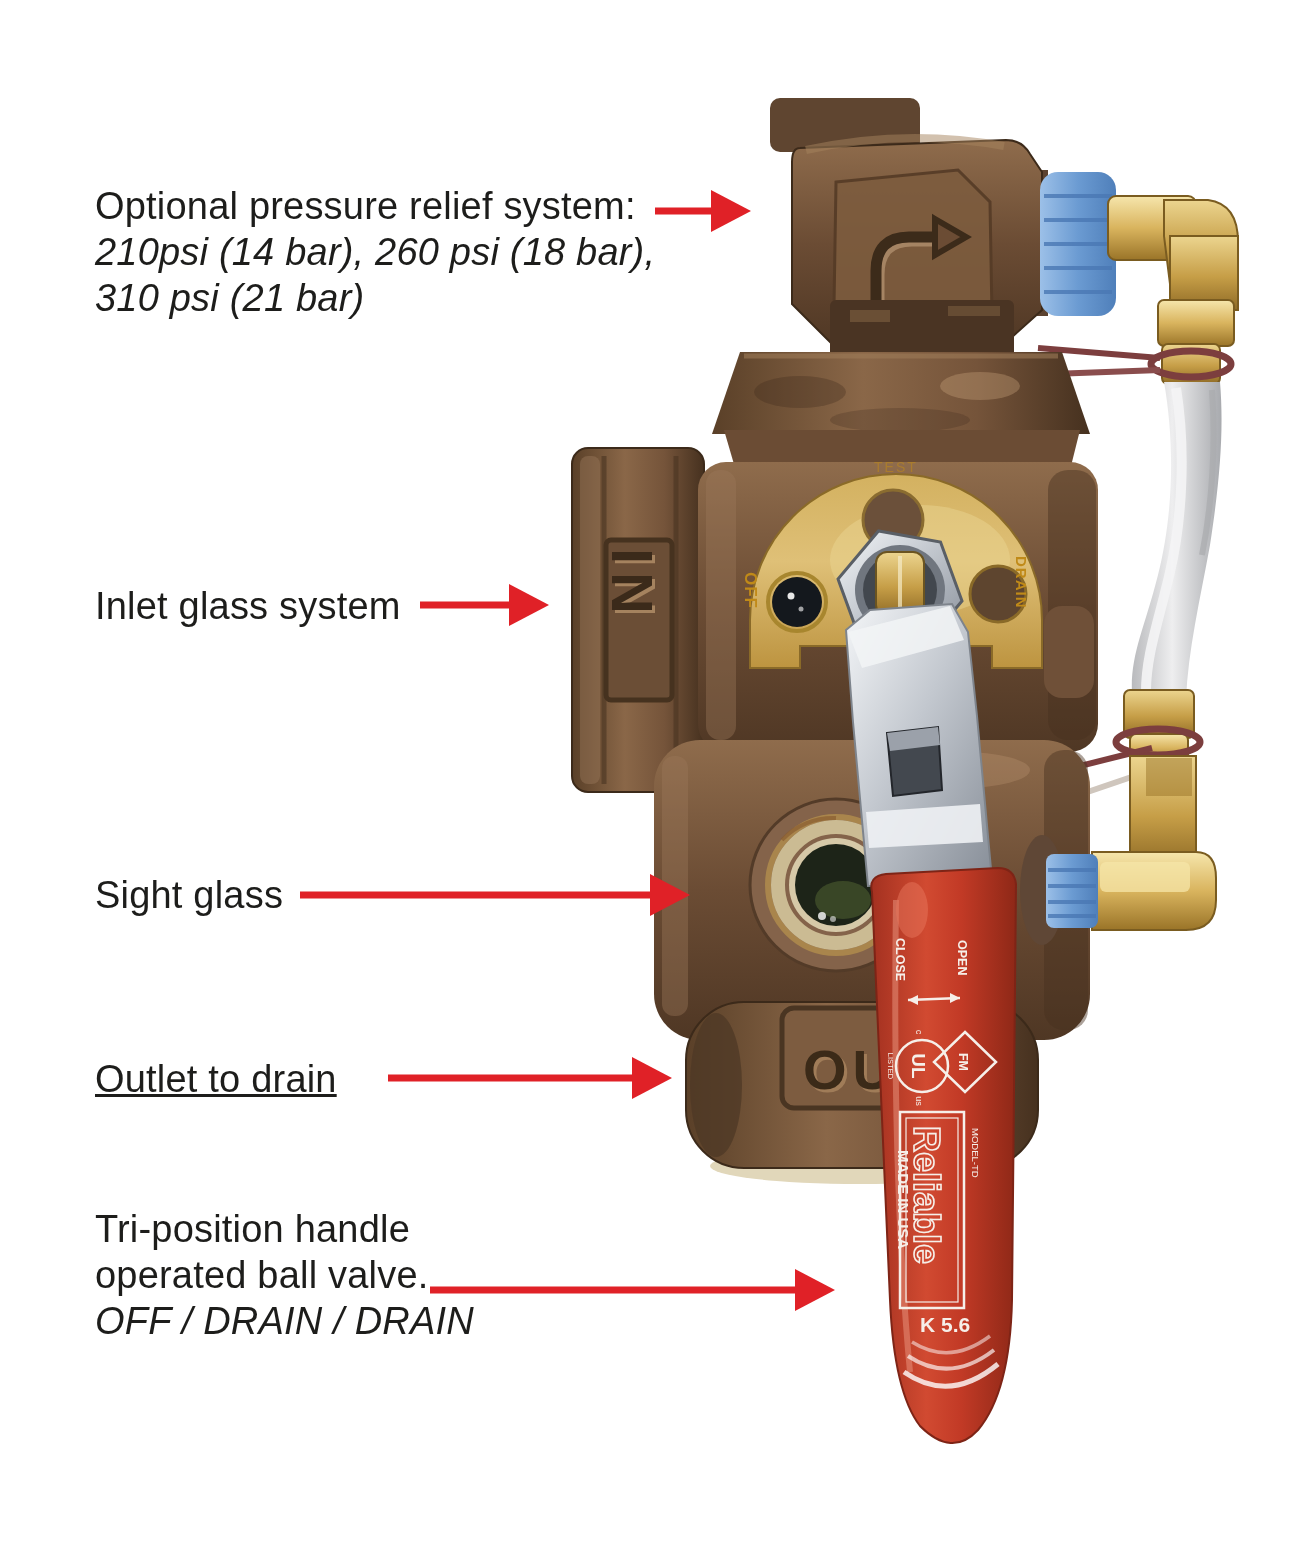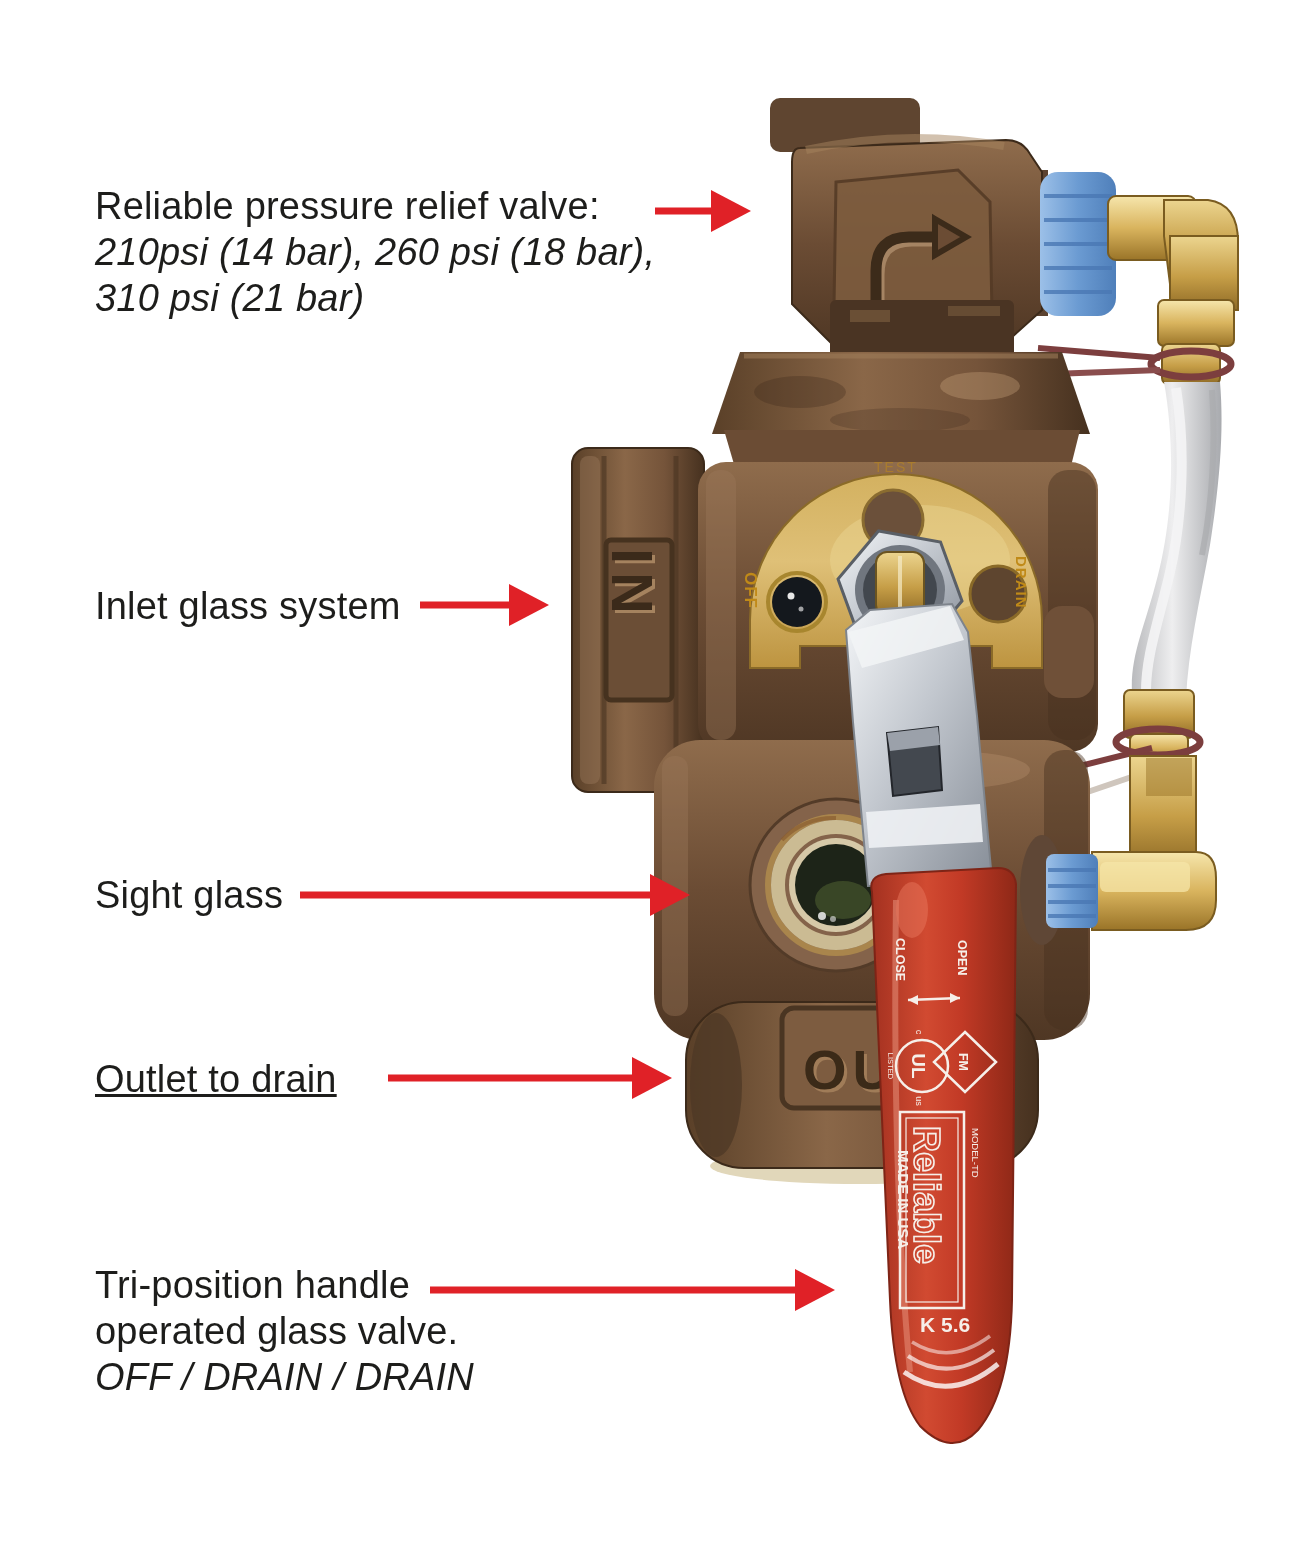--- a/index.html
+++ b/index.html
@@ -21,40 +21,40 @@
   .label .it{font-style:italic;}
   svg.art{position:absolute;left:0;top:0;}
   .svgtext{font-family:"Liberation Sans", sans-serif;}
 </style>
 </head>
 <body>
 
 <div class="page">
 
   <div class="label" style="left:95px;top:183px;">
-    <div>Reliable pressure relief valve:</div>
+    <div>Optional pressure relief system:</div>
     <div class="it">210psi (14 bar), 260 psi (18 bar),</div>
     <div class="it">310 psi (21 bar)</div>
   </div>
 
   <div class="label" style="left:95px;top:583px;">
     <div>Inlet glass system</div>
   </div>
 
   <div class="label" style="left:95px;top:872px;">
     <div>Sight glass</div>
   </div>
 
   <div class="label" style="left:95px;top:1056px;text-decoration:underline;">
     <div>Outlet to drain</div>
   </div>
 
-  <div class="label" style="left:95px;top:1262px;">
+  <div class="label" style="left:95px;top:1206px;">
     <div>Tri-position handle</div>
-    <div>operated glass valve.</div>
+    <div>operated ball valve.</div>
     <div class="it">OFF / DRAIN / DRAIN</div>
   </div>
 
   <svg class="art" width="1300" height="1552" viewBox="0 0 1300 1552">
     <defs>
       <linearGradient id="gBronzeV" x1="0" y1="0" x2="0" y2="1">
         <stop offset="0" stop-color="#8f6c4c"></stop>
           <stop offset=".5" stop-color="#6b4c34"></stop>
           <stop offset="1" stop-color="#4f3724"></stop>
       </linearGradient>

